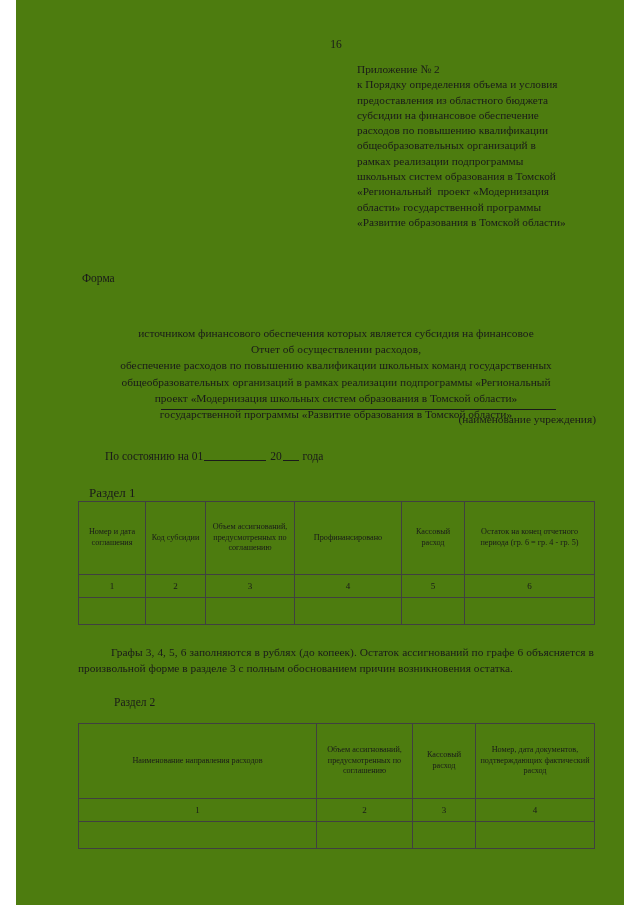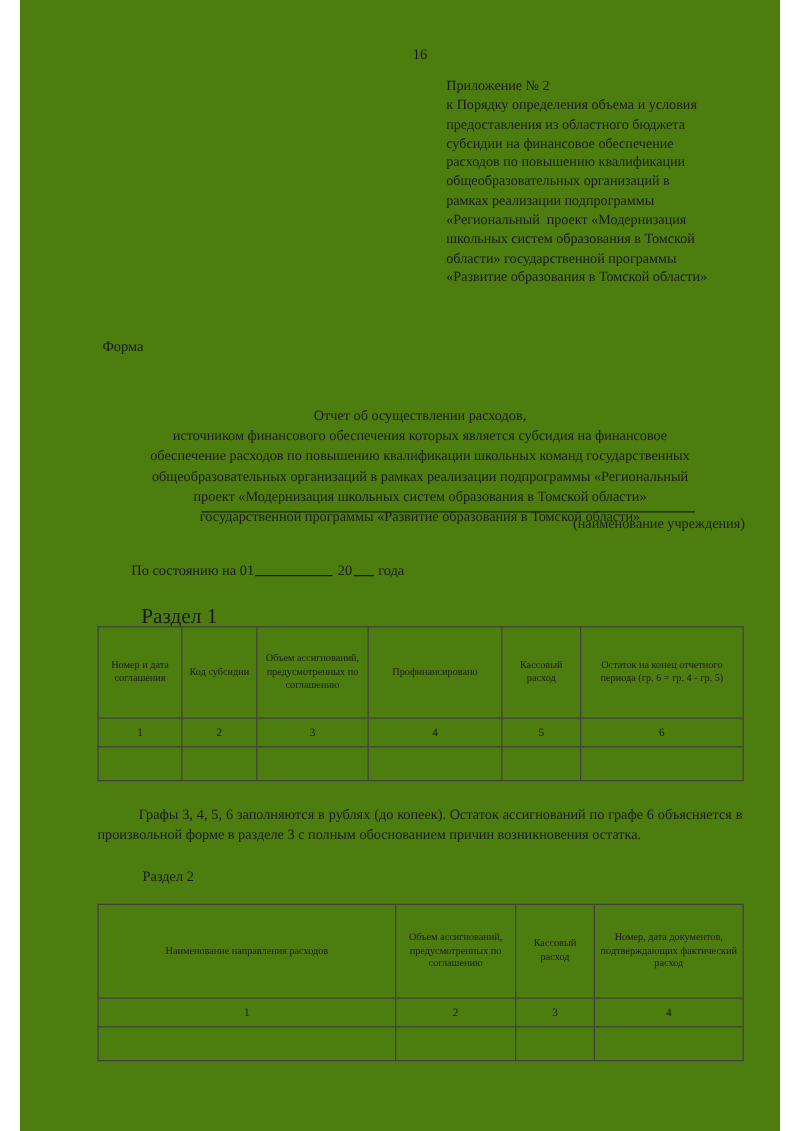--- a/index.html
+++ b/index.html
@@ -107,22 +107,22 @@
     width: 16px;
     border-bottom: 1px solid #1a1a1a;
     height: 11px;
     margin: 0 1px -1px 1px;
   }
 
   
   .section-1 {
     position: absolute;
     top: 485px;
-    left: 97px;
-    font-size: 17px;
+    left: 73px;
+    font-size: 13px;
     line-height: 15px;
   }
   .section-2 {
     position: absolute;
     top: 695px;
     left: 98px;
     font-size: 11.5px;
     line-height: 15px;
   }
 
@@ -182,31 +182,31 @@
   <div class="page-number">16</div>
 
   <div class="annex-block">
     <div class="ln">Приложение № 2</div>
     <div class="ln">к Порядку определения объема и условия</div>
     <div class="ln">предоставления из областного бюджета</div>
     <div class="ln">субсидии на финансовое обеспечение</div>
     <div class="ln">расходов по повышению квалификации</div>
     <div class="ln">общеобразовательных организаций в</div>
     <div class="ln">рамках реализации подпрограммы</div>
+    <div class="ln">школьных систем образования в Томской</div>
     <div class="ln">«Региональный  проект «Модернизация</div>
-    <div class="ln">школьных систем образования в Томской</div>
     <div class="ln">области» государственной программы</div>
     <div class="ln">«Развитие образования в Томской области»</div>
   </div>
 
   <div class="forma">Форма</div>
 
   <div class="report-title">
+    <div>источником финансового обеспечения которых является субсидия на финансовое</div>
     <div>Отчет об осуществлении расходов,</div>
-    <div>источником финансового обеспечения которых является субсидия на финансовое</div>
     <div>обеспечение расходов по повышению квалификации школьных команд государственных</div>
     <div>общеобразовательных организаций в рамках реализации подпрограммы «Региональный</div>
     <div>проект «Модернизация школьных систем образования в Томской области»</div>
     <div>государственной программы «Развитие образования в Томской области»</div>
   </div>
 
   <div class="inst-rule"></div>
   <div class="inst-caption">(наименование учреждения)</div>
 
   <div class="date-line"><span>По состоянию на 01</span><span class="blank-long"></span> <span>20</span><span class="blank-short"></span> <span>года</span></div>

